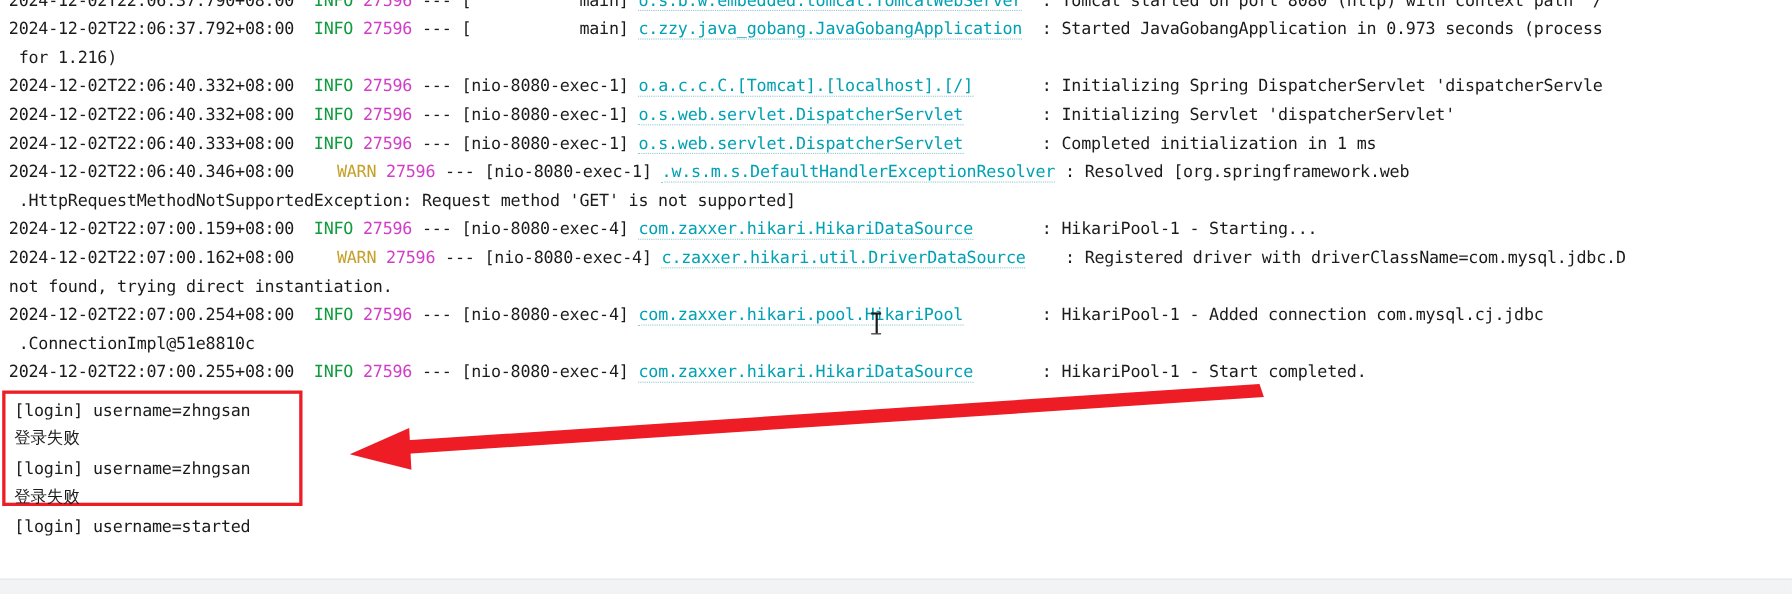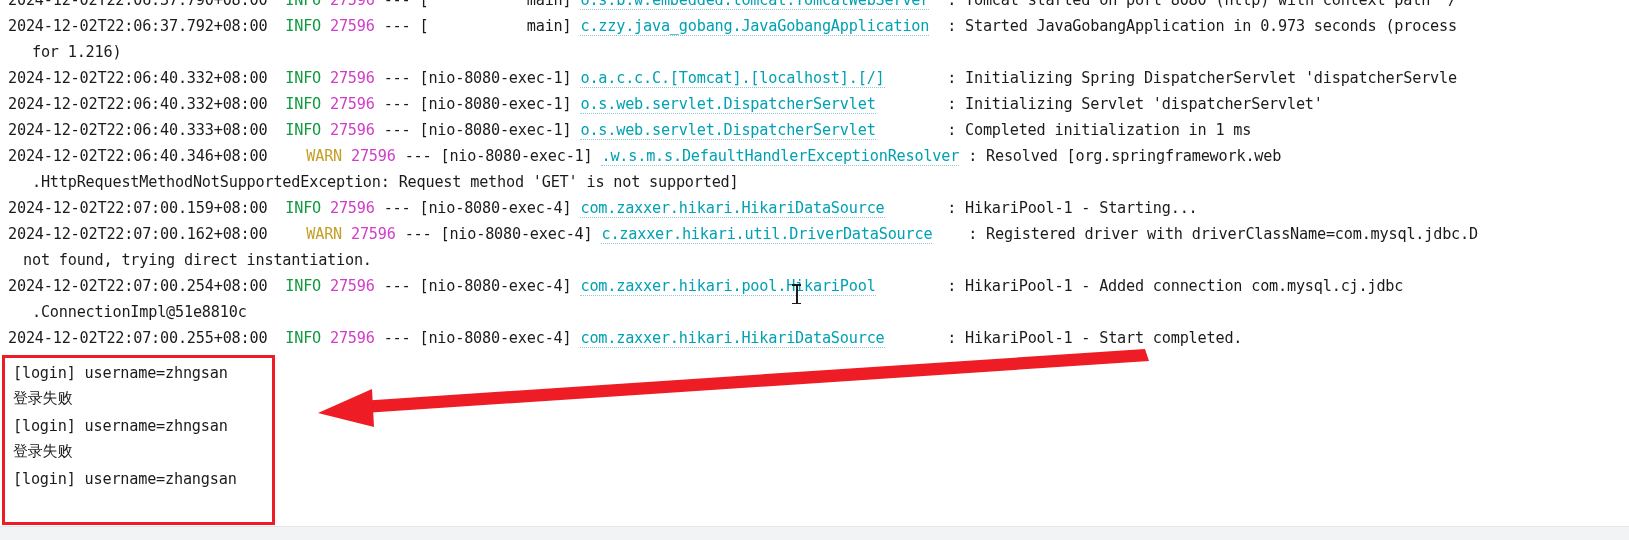--- a/index.html
+++ b/index.html
@@ -33,38 +33,38 @@
     font-size: 15.2px;
     line-height: 26px;
     letter-spacing: -0.2px;
     color: #1b1b1b;
   }
   .log-line {
     height: 26px;
     white-space: pre;
     padding-left: 8px;
   }
-  .log-line.cont { padding-left: 23px; }
+  .log-line.cont { padding-left: 8px; }
 
   .ts    { color: #1b1b1b; }
   .lvl-info { color: #119b3f; }
   .lvl-warn { color: #c5a028; margin-left: 21px; }
   .pid   { color: #d13dc6; }
   .dash  { color: #1b1b1b; }
   .thread { color: #1b1b1b; }
   .logger-u { color: #00a1b3; border-bottom: 1px dotted #8fc9d2; }
   .msg   { color: #1b1b1b; }
 
   
   .login-box {
     position: absolute;
     left: 2px;
     top: 355px;
     width: 273px;
-    height: 170px;
+    height: 105px;
     border: 3px solid #ee1c25;
     background: #ffffff;
     box-sizing: border-box;
   }
   .login-lines {
     position: absolute;
     left: 8px;
     top: 2px;
     font-size: 15.2px;
     line-height: 26.5px;
@@ -121,21 +121,21 @@
   }
 </style>
 </head>
 <body>
 
 <div id="console">
 
   <div class="log-area"><div class="log-line"><span class="ts">2024-12-02T22:06:37.790+08:00  </span><span class="lvl-info">INFO </span><span class="pid">27596 </span><span class="dash">--- </span><span class="thread">[           main] </span><span class="logger-u">o.s.b.w.embedded.tomcat.TomcatWebServer</span><span class="msg">  : </span><span class="msg">Tomcat started on port 8080 (http) with context path '/'</span></div><div class="log-line"><span class="ts">2024-12-02T22:06:37.792+08:00  </span><span class="lvl-info">INFO </span><span class="pid">27596 </span><span class="dash">--- </span><span class="thread">[           main] </span><span class="logger-u">c.zzy.java_gobang.JavaGobangApplication</span><span class="msg">  : </span><span class="msg">Started JavaGobangApplication in 0.973 seconds (process</span></div><div class="log-line cont"><span class="msg"> for 1.216)</span></div><div class="log-line"><span class="ts">2024-12-02T22:06:40.332+08:00  </span><span class="lvl-info">INFO </span><span class="pid">27596 </span><span class="dash">--- </span><span class="thread">[nio-8080-exec-1] </span><span class="logger-u">o.a.c.c.C.[Tomcat].[localhost].[/]</span><span class="msg">       : </span><span class="msg">Initializing Spring DispatcherServlet 'dispatcherServle</span></div><div class="log-line"><span class="ts">2024-12-02T22:06:40.332+08:00  </span><span class="lvl-info">INFO </span><span class="pid">27596 </span><span class="dash">--- </span><span class="thread">[nio-8080-exec-1] </span><span class="logger-u">o.s.web.servlet.DispatcherServlet</span><span class="msg">        : </span><span class="msg">Initializing Servlet 'dispatcherServlet'</span></div><div class="log-line"><span class="ts">2024-12-02T22:06:40.333+08:00  </span><span class="lvl-info">INFO </span><span class="pid">27596 </span><span class="dash">--- </span><span class="thread">[nio-8080-exec-1] </span><span class="logger-u">o.s.web.servlet.DispatcherServlet</span><span class="msg">        : </span><span class="msg">Completed initialization in 1 ms</span></div><div class="log-line"><span class="ts">2024-12-02T22:06:40.346+08:00  </span><span class="lvl-warn">WARN </span><span class="pid">27596 </span><span class="dash">--- </span><span class="thread">[nio-8080-exec-1] </span><span class="logger-u">.w.s.m.s.DefaultHandlerExceptionResolver</span><span class="msg"> : </span><span class="msg">Resolved [org.springframework.web</span></div><div class="log-line cont"><span class="msg"> .HttpRequestMethodNotSupportedException: Request method 'GET' is not supported]</span></div><div class="log-line"><span class="ts">2024-12-02T22:07:00.159+08:00  </span><span class="lvl-info">INFO </span><span class="pid">27596 </span><span class="dash">--- </span><span class="thread">[nio-8080-exec-4] </span><span class="logger-u">com.zaxxer.hikari.HikariDataSource</span><span class="msg">       : </span><span class="msg">HikariPool-1 - Starting...</span></div><div class="log-line"><span class="ts">2024-12-02T22:07:00.162+08:00  </span><span class="lvl-warn">WARN </span><span class="pid">27596 </span><span class="dash">--- </span><span class="thread">[nio-8080-exec-4] </span><span class="logger-u">c.zaxxer.hikari.util.DriverDataSource</span><span class="msg">    : </span><span class="msg">Registered driver with driverClassName=com.mysql.jdbc.D</span></div><div class="log-line cont"><span class="msg">not found, trying direct instantiation.</span></div><div class="log-line"><span class="ts">2024-12-02T22:07:00.254+08:00  </span><span class="lvl-info">INFO </span><span class="pid">27596 </span><span class="dash">--- </span><span class="thread">[nio-8080-exec-4] </span><span class="logger-u">com.zaxxer.hikari.pool.HikariPool</span><span class="msg">        : </span><span class="msg">HikariPool-1 - Added connection com.mysql.cj.jdbc</span></div><div class="log-line cont"><span class="msg"> .ConnectionImpl@51e8810c</span></div><div class="log-line"><span class="ts">2024-12-02T22:07:00.255+08:00  </span><span class="lvl-info">INFO </span><span class="pid">27596 </span><span class="dash">--- </span><span class="thread">[nio-8080-exec-4] </span><span class="logger-u">com.zaxxer.hikari.HikariDataSource</span><span class="msg">       : </span><span class="msg">HikariPool-1 - Start completed.</span></div></div>
 
   <div class="login-box">
-    <div class="login-lines"><div class="login-line">[login] username=zhngsan</div><div class="login-line cjk">登录失败</div><div class="login-line">[login] username=zhngsan</div><div class="login-line cjk">登录失败</div><div class="login-line">[login] username=zhangsan</div></div>
+    <div class="login-lines"><div class="login-line">[login] username=zhngsan</div><div class="login-line cjk">登录失败</div><div class="login-line">[login] username=zhngsan</div><div class="login-line cjk">登录失败</div><div class="login-line">[login] username=started</div></div>
   </div>
 
   <svg class="arrow-svg" viewBox="0 0 870 100" xmlns="http://www.w3.org/2000/svg">
     <polygon points="845,14 60,66 64,78 849,26" fill="#ee1c25"></polygon>
     <polygon points="18,78 72,54 74,92" fill="#ee1c25"></polygon>
   </svg>
 
   <div class="ibeam">
     <div class="cap-t"></div>
     <div class="stem"></div>

